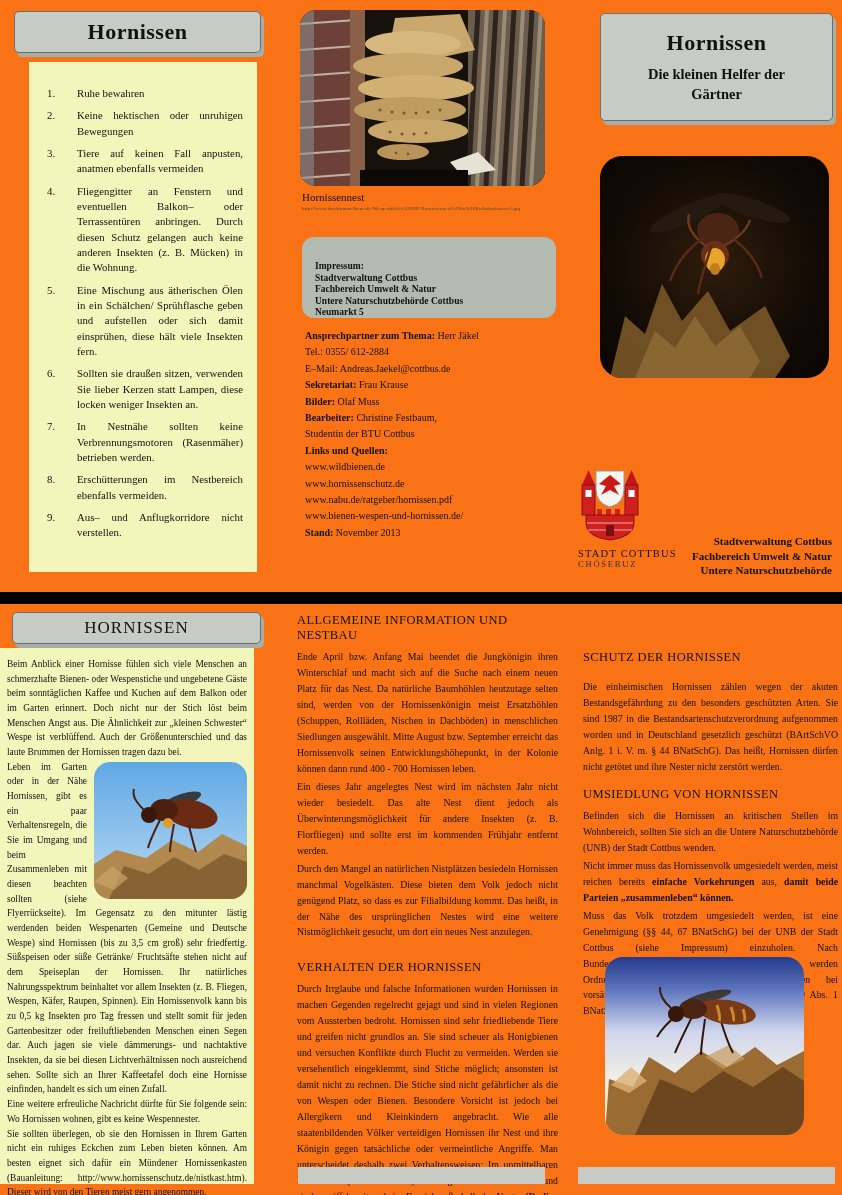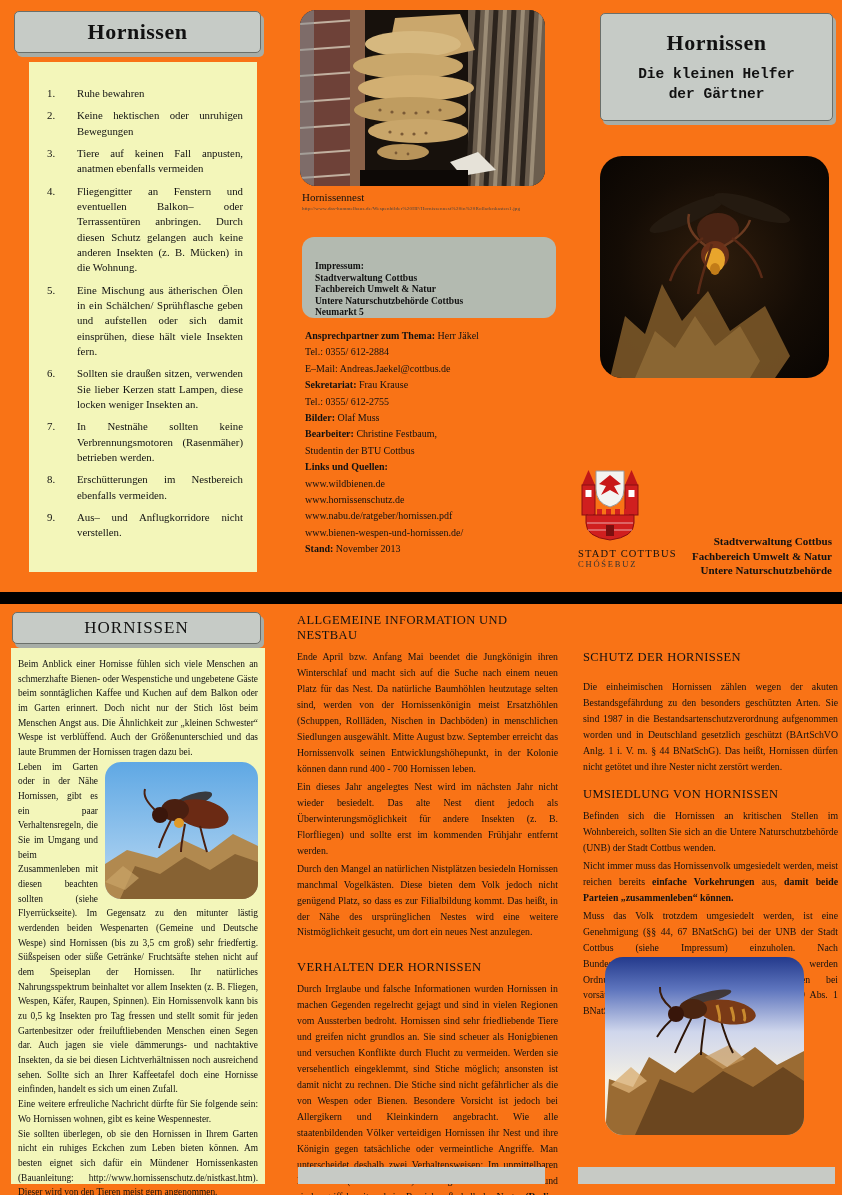--- a/index.html
+++ b/index.html
@@ -3,21 +3,21 @@
 <meta charset="utf-8">
 <style>
   html,body{margin:0;padding:0;background:#e9e9e9;}
   #leaflet{position:relative;width:842px;height:1195px;background:#f97316;margin:0 auto;
            font-family:"Liberation Serif", serif;color:#111;overflow:hidden;}
 
   
   .hdr-box{position:absolute;background:#c6cbc6;border:1px solid #6a6f6a;border-radius:5px;
            box-shadow:3px 4px 0 #a7ada7;display:flex;flex-direction:column;align-items:center;justify-content:center;}
   .hdr-title{font-weight:bold;font-size:22px;letter-spacing:.5px;}
-  .hdr-sub{font-weight:bold;font-size:14.5px;text-align:center;line-height:1.35;margin-top:9px;width:82%;font-family:Liberation Mono, monospace;}
+  .hdr-sub{font-weight:bold;font-size:14.5px;text-align:center;line-height:1.35;margin-top:9px;width:82%;}
 
   .yellow{position:absolute;background:#f3f6ba;}
 
   
   #rules{padding:24px 12px 0 18px;}
   .rule{display:flex;font-size:10.8px;line-height:1.42;margin-bottom:7px;}
   .rule-num{width:30px;flex:none;}
   .rule-text{flex:1;text-align:justify;padding-right:2px;}
 
   
@@ -168,21 +168,20 @@
     <div class="imp-line">Fachbereich Umwelt &amp; Natur</div>
     <div class="imp-line">Untere Naturschutzbehörde Cottbus</div>
     <div class="imp-line">Neumarkt 5</div>
   </div>
 
   <div id="contact" style="left:305px;top:328px;width:255px;">
     <div class="cline"><b>Ansprechpartner zum Thema:</b><span> Herr Jäkel</span></div>
     <div class="cline"><b></b><span>Tel.: 0355/ 612-2884</span></div>
     <div class="cline"><b></b><span>E–Mail: Andreas.Jaekel@cottbus.de</span></div>
     <div class="cline"><b>Sekretariat:</b><span> Frau Krause</span></div>
-    <div class="cline"><b></b><span>Tel.: 0355/ 612-2755</span></div>
     <div class="cline"><b>Bilder:</b><span> Olaf Muss</span></div>
     <div class="cline"><b>Bearbeiter:</b><span> Christine Festbaum,</span></div>
     <div class="cline"><b></b><span>Studentin der BTU Cottbus</span></div>
     <div class="cline"><b>Links und Quellen:</b><span></span></div>
     <div class="cline"><b></b><span>www.wildbienen.de</span></div>
     <div class="cline"><b></b><span>www.hornissenschutz.de</span></div>
     <div class="cline"><b></b><span>www.nabu.de/ratgeber/hornissen.pdf</span></div>
     <div class="cline"><b></b><span>www.bienen-wespen-und-hornissen.de/</span></div>
     <div class="cline"><b>Stand:</b><span> November 2013</span></div>
   </div>
@@ -253,21 +252,21 @@
     <div>Fachbereich Umwelt &amp; Natur</div>
     <div>Untere Naturschutzbehörde</div>
   </div>
 
   <div id="divider" style="top:592px;"></div>
 
   <div class="hdr-box" style="left:12px;top:612px;width:247px;height:30px;">
     <div style="font-size:17px;letter-spacing:1px;">HORNISSEN</div>
   </div>
 
-  <div class="yellow" style="left:11px;top:648px;width:254px;height:536px;">
+  <div class="yellow" style="left:0;top:648px;width:254px;height:536px;">
     <div id="p2-left-txt">
       <p>Beim Anblick einer Hornisse fühlen sich viele Menschen an schmerzhafte Bienen- oder Wespenstiche und ungebetene Gäste beim sonntäglichen Kaffee und Kuchen auf dem Balkon oder im Garten erinnert. Doch nicht nur der Stich löst beim Menschen Angst aus. Die Ähnlichkeit zur „kleinen Schwester“ Wespe ist verblüffend. Auch der Größenunterschied und das laute Brummen der Hornissen tragen dazu bei.</p>
       <div>
         <div id="float-photo">
           <svg width="153" height="137" viewBox="0 0 153 137">
             <defs>
                 <linearGradient id="sky" x1="0" y1="0" x2="0" y2="1">
               <stop offset="0%" stop-color="#5fa8e4"></stop>
                   <stop offset="100%" stop-color="#bcdaf3"></stop>
             </linearGradient>

